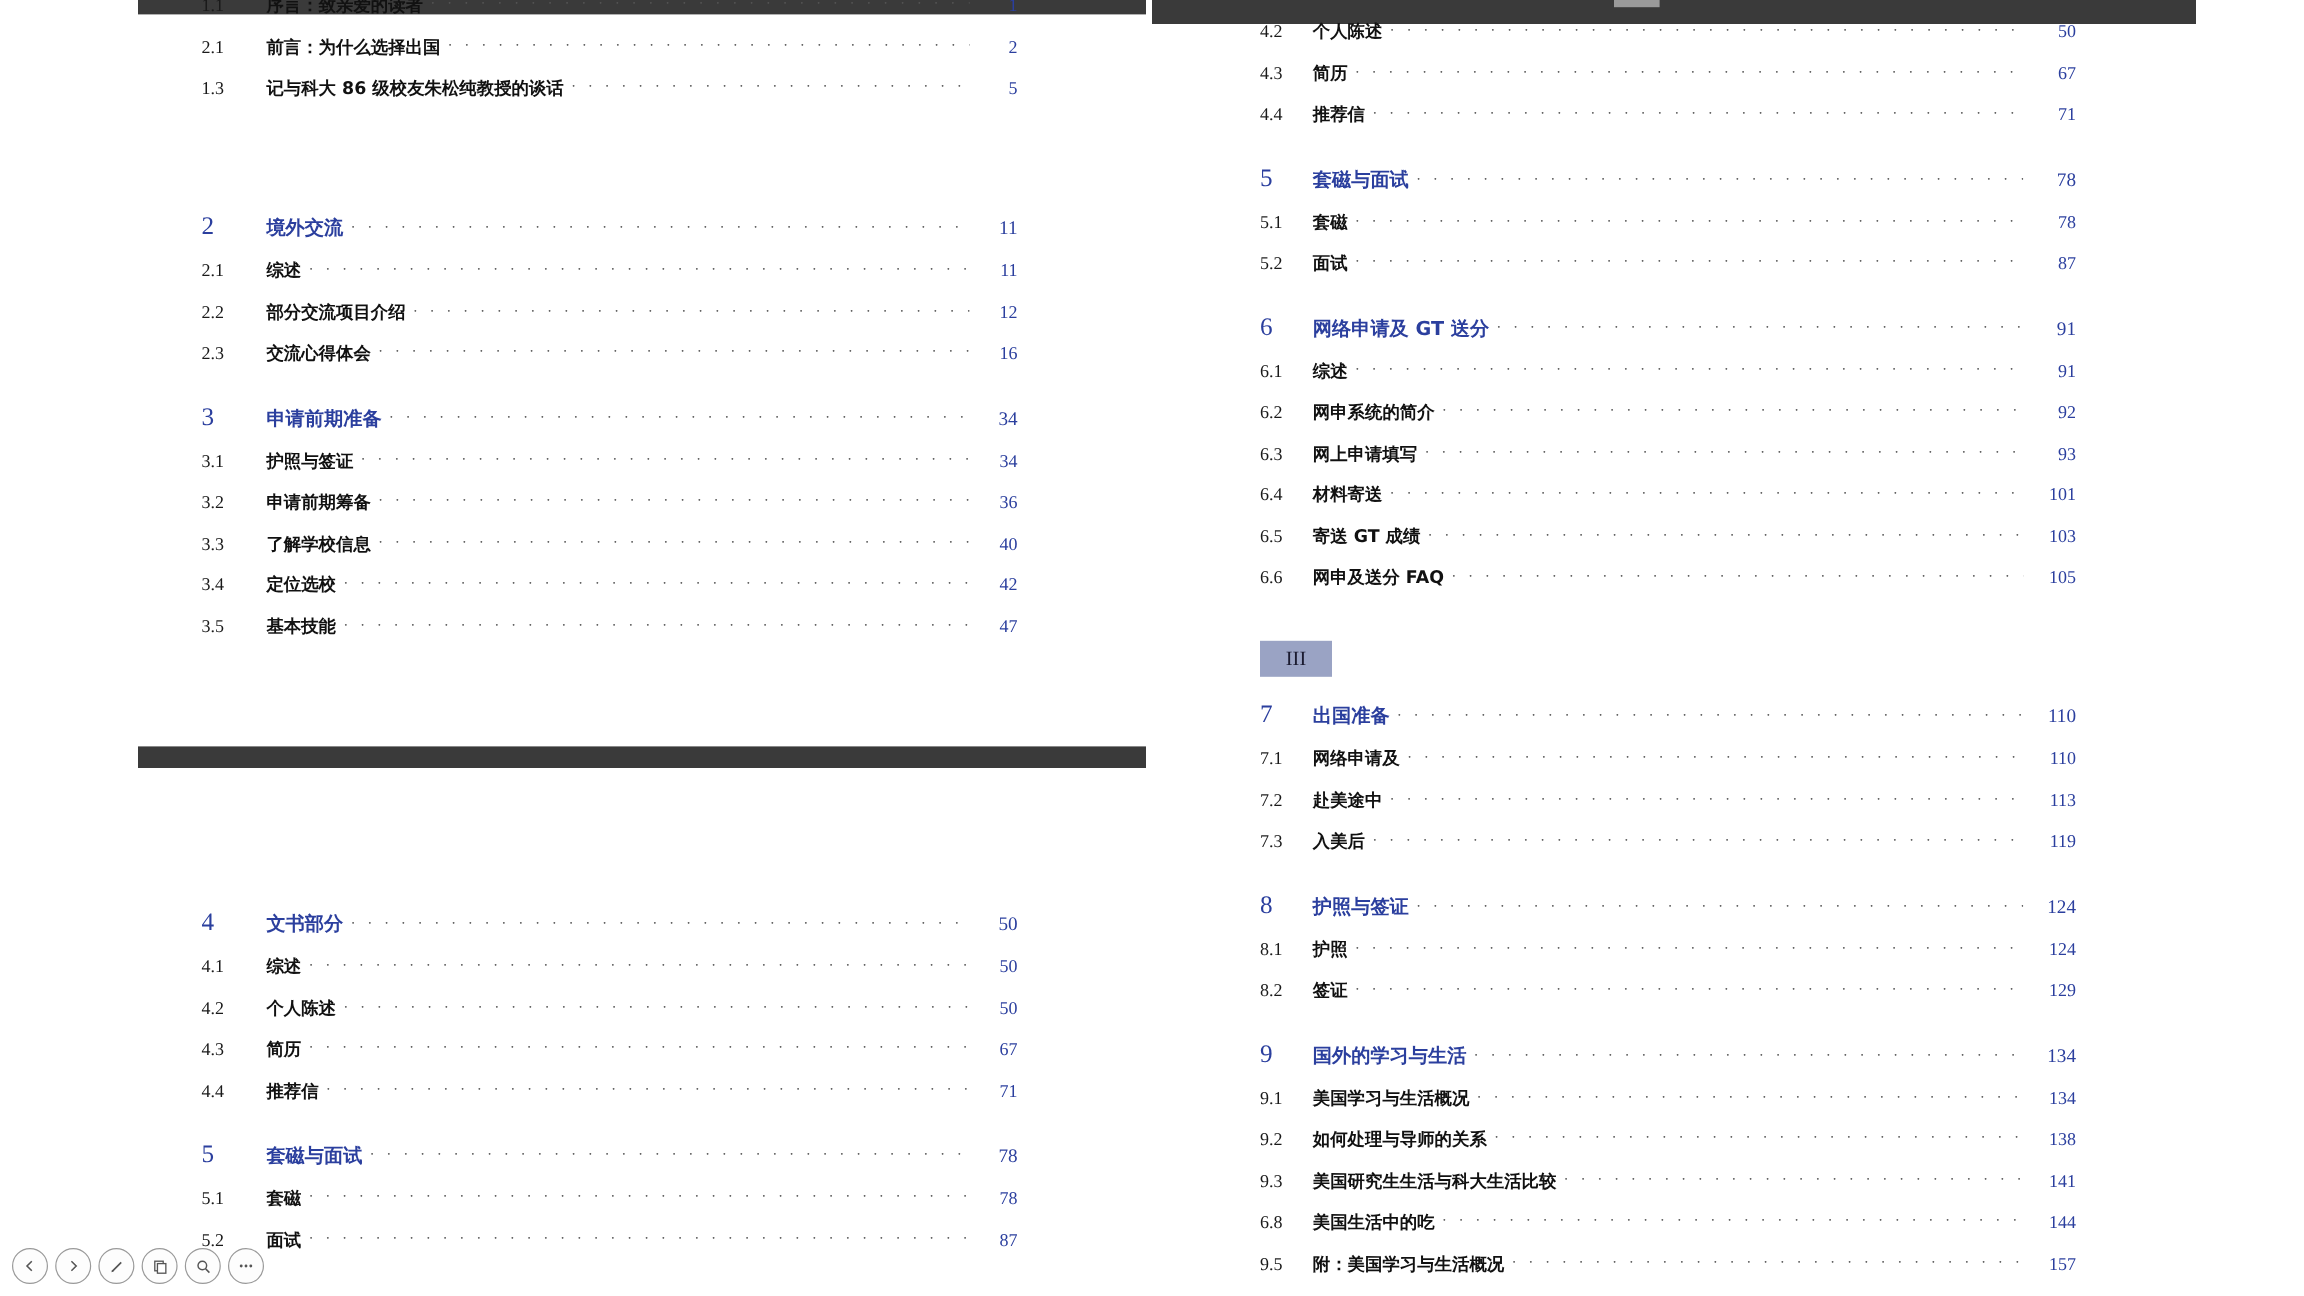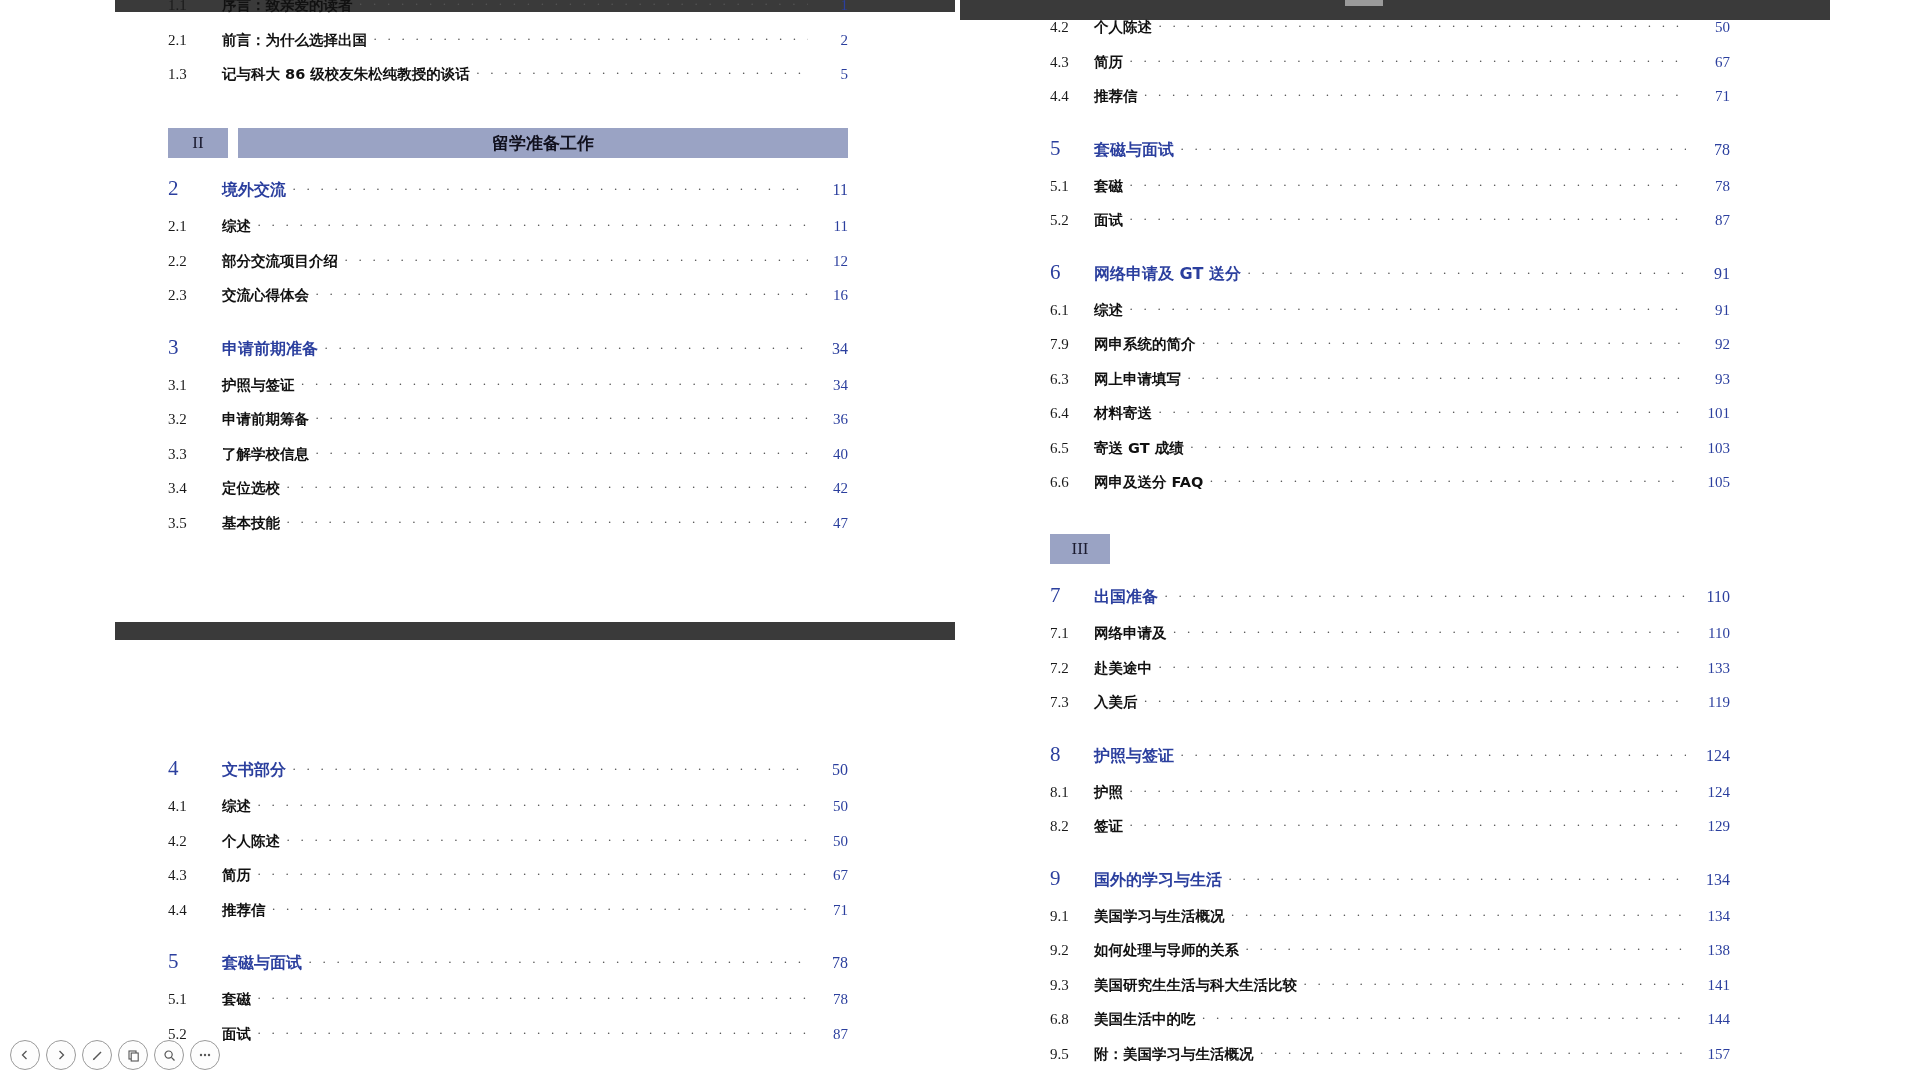--- a/index.html
+++ b/index.html
@@ -189,24 +189,20 @@
         <span class="page" style="width:34px">2</span>
       </div>
       <div class="row lvl2">
         <span class="num" style="width:54px">1.3</span>
         <span class="title">记与科大 86 级校友朱松纯教授的谈话</span>
         <span class="dots">· · · · · · · · · · · · · · · · · · · · · · · · · · · · · · · · · · · · · · · · · · · · · · · · · · · · · · · · · · · · · · · · · · · · · · · · · · · ·</span>
         <span class="page" style="width:34px">5</span>
       </div>
     </div>
 
-    <div class="part-banner" style="position:absolute; left:168px; top:128px; width:680px;">
-      <span class="part-num">II</span>
-      <span class="part-title">留学准备工作</span>
-    </div>
 
     <div class="toc" style="left:168px; top:178px; width:680px;">
 
       <div class="row lvl1">
         <span class="num" style="width:54px">2</span>
         <span class="title">境外交流</span>
         <span class="dots">· · · · · · · · · · · · · · · · · · · · · · · · · · · · · · · · · · · · · · · · · · · · · · · · · · · · · · · · · · · · · · · · · · · · · · · · · · · ·</span>
         <span class="page" style="width:34px">11</span>
       </div>
       <div class="row lvl2">
@@ -375,21 +371,21 @@
         <span class="dots">· · · · · · · · · · · · · · · · · · · · · · · · · · · · · · · · · · · · · · · · · · · · · · · · · · · · · · · · · · · · · · · · · · · · · · · · · · · ·</span>
         <span class="page" style="width:38px">91</span>
       </div>
       <div class="row lvl2">
         <span class="num" style="width:44px">6.1</span>
         <span class="title">综述</span>
         <span class="dots">· · · · · · · · · · · · · · · · · · · · · · · · · · · · · · · · · · · · · · · · · · · · · · · · · · · · · · · · · · · · · · · · · · · · · · · · · · · ·</span>
         <span class="page" style="width:38px">91</span>
       </div>
       <div class="row lvl2">
-        <span class="num" style="width:44px">7.9</span>
+        <span class="num" style="width:44px">6.2</span>
         <span class="title">网申系统的简介</span>
         <span class="dots">· · · · · · · · · · · · · · · · · · · · · · · · · · · · · · · · · · · · · · · · · · · · · · · · · · · · · · · · · · · · · · · · · · · · · · · · · · · ·</span>
         <span class="page" style="width:38px">92</span>
       </div>
       <div class="row lvl2">
         <span class="num" style="width:44px">6.3</span>
         <span class="title">网上申请填写</span>
         <span class="dots">· · · · · · · · · · · · · · · · · · · · · · · · · · · · · · · · · · · · · · · · · · · · · · · · · · · · · · · · · · · · · · · · · · · · · · · · · · · ·</span>
         <span class="page" style="width:38px">93</span>
       </div>
@@ -428,21 +424,21 @@
       <div class="row lvl2">
         <span class="num" style="width:44px">7.1</span>
         <span class="title">网络申请及</span>
         <span class="dots">· · · · · · · · · · · · · · · · · · · · · · · · · · · · · · · · · · · · · · · · · · · · · · · · · · · · · · · · · · · · · · · · · · · · · · · · · · · ·</span>
         <span class="page" style="width:38px">110</span>
       </div>
       <div class="row lvl2">
         <span class="num" style="width:44px">7.2</span>
         <span class="title">赴美途中</span>
         <span class="dots">· · · · · · · · · · · · · · · · · · · · · · · · · · · · · · · · · · · · · · · · · · · · · · · · · · · · · · · · · · · · · · · · · · · · · · · · · · · ·</span>
-        <span class="page" style="width:38px">133</span>
+        <span class="page" style="width:38px">113</span>
       </div>
       <div class="row lvl2">
         <span class="num" style="width:44px">7.3</span>
         <span class="title">入美后</span>
         <span class="dots">· · · · · · · · · · · · · · · · · · · · · · · · · · · · · · · · · · · · · · · · · · · · · · · · · · · · · · · · · · · · · · · · · · · · · · · · · · · ·</span>
         <span class="page" style="width:38px">119</span>
       </div>
 
       <div class="spacer-sm"></div>
 

